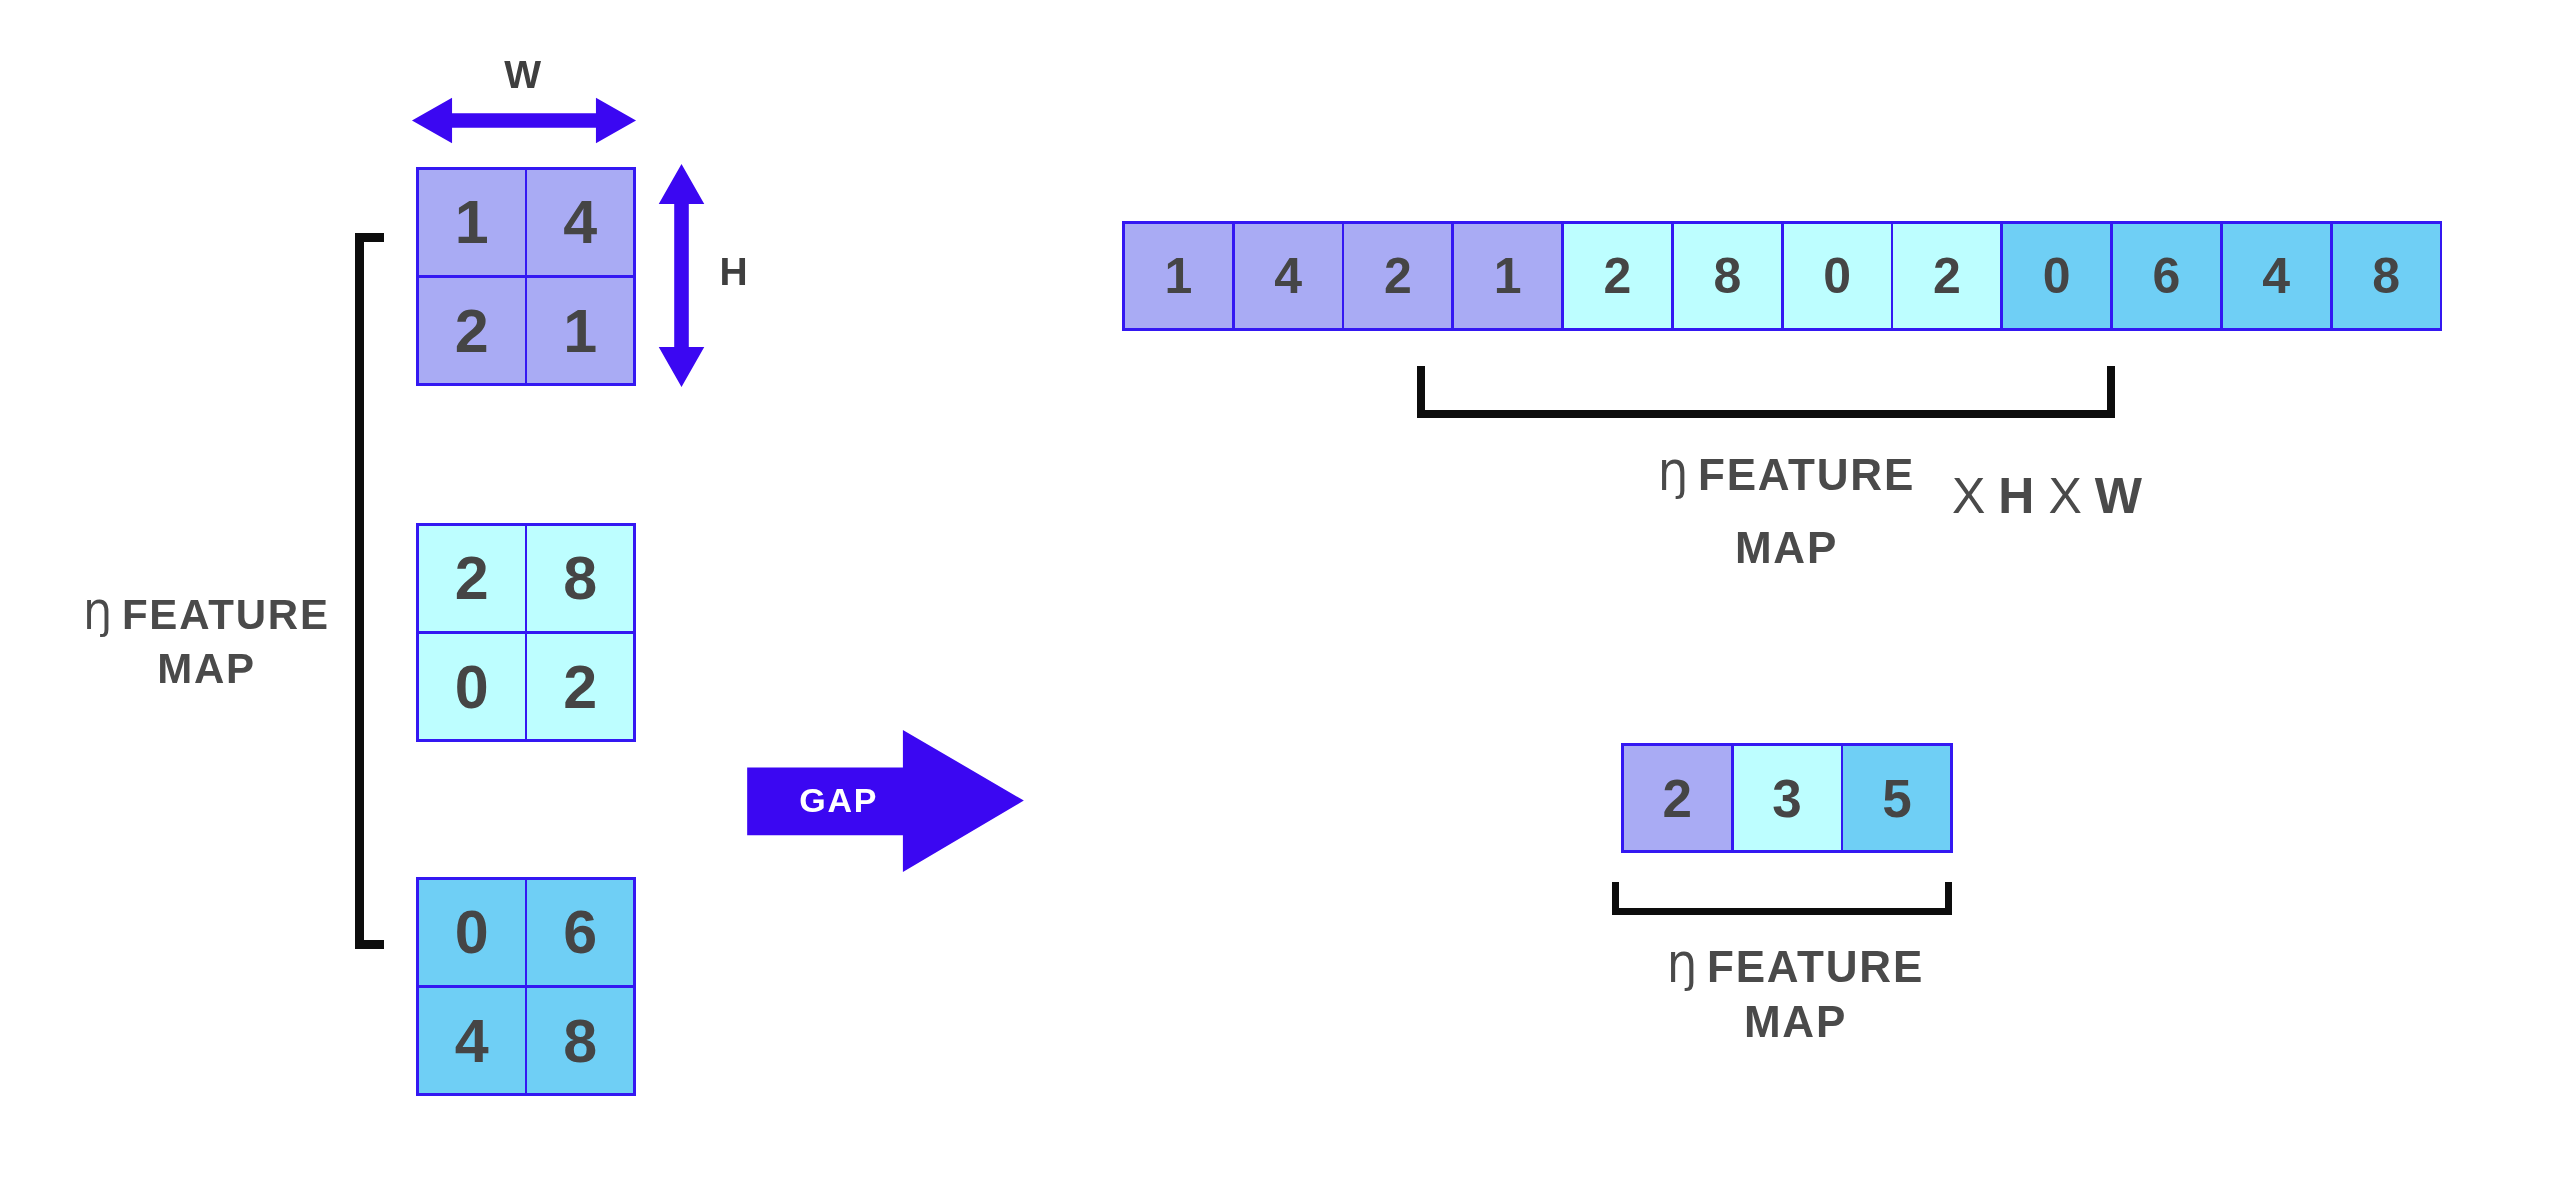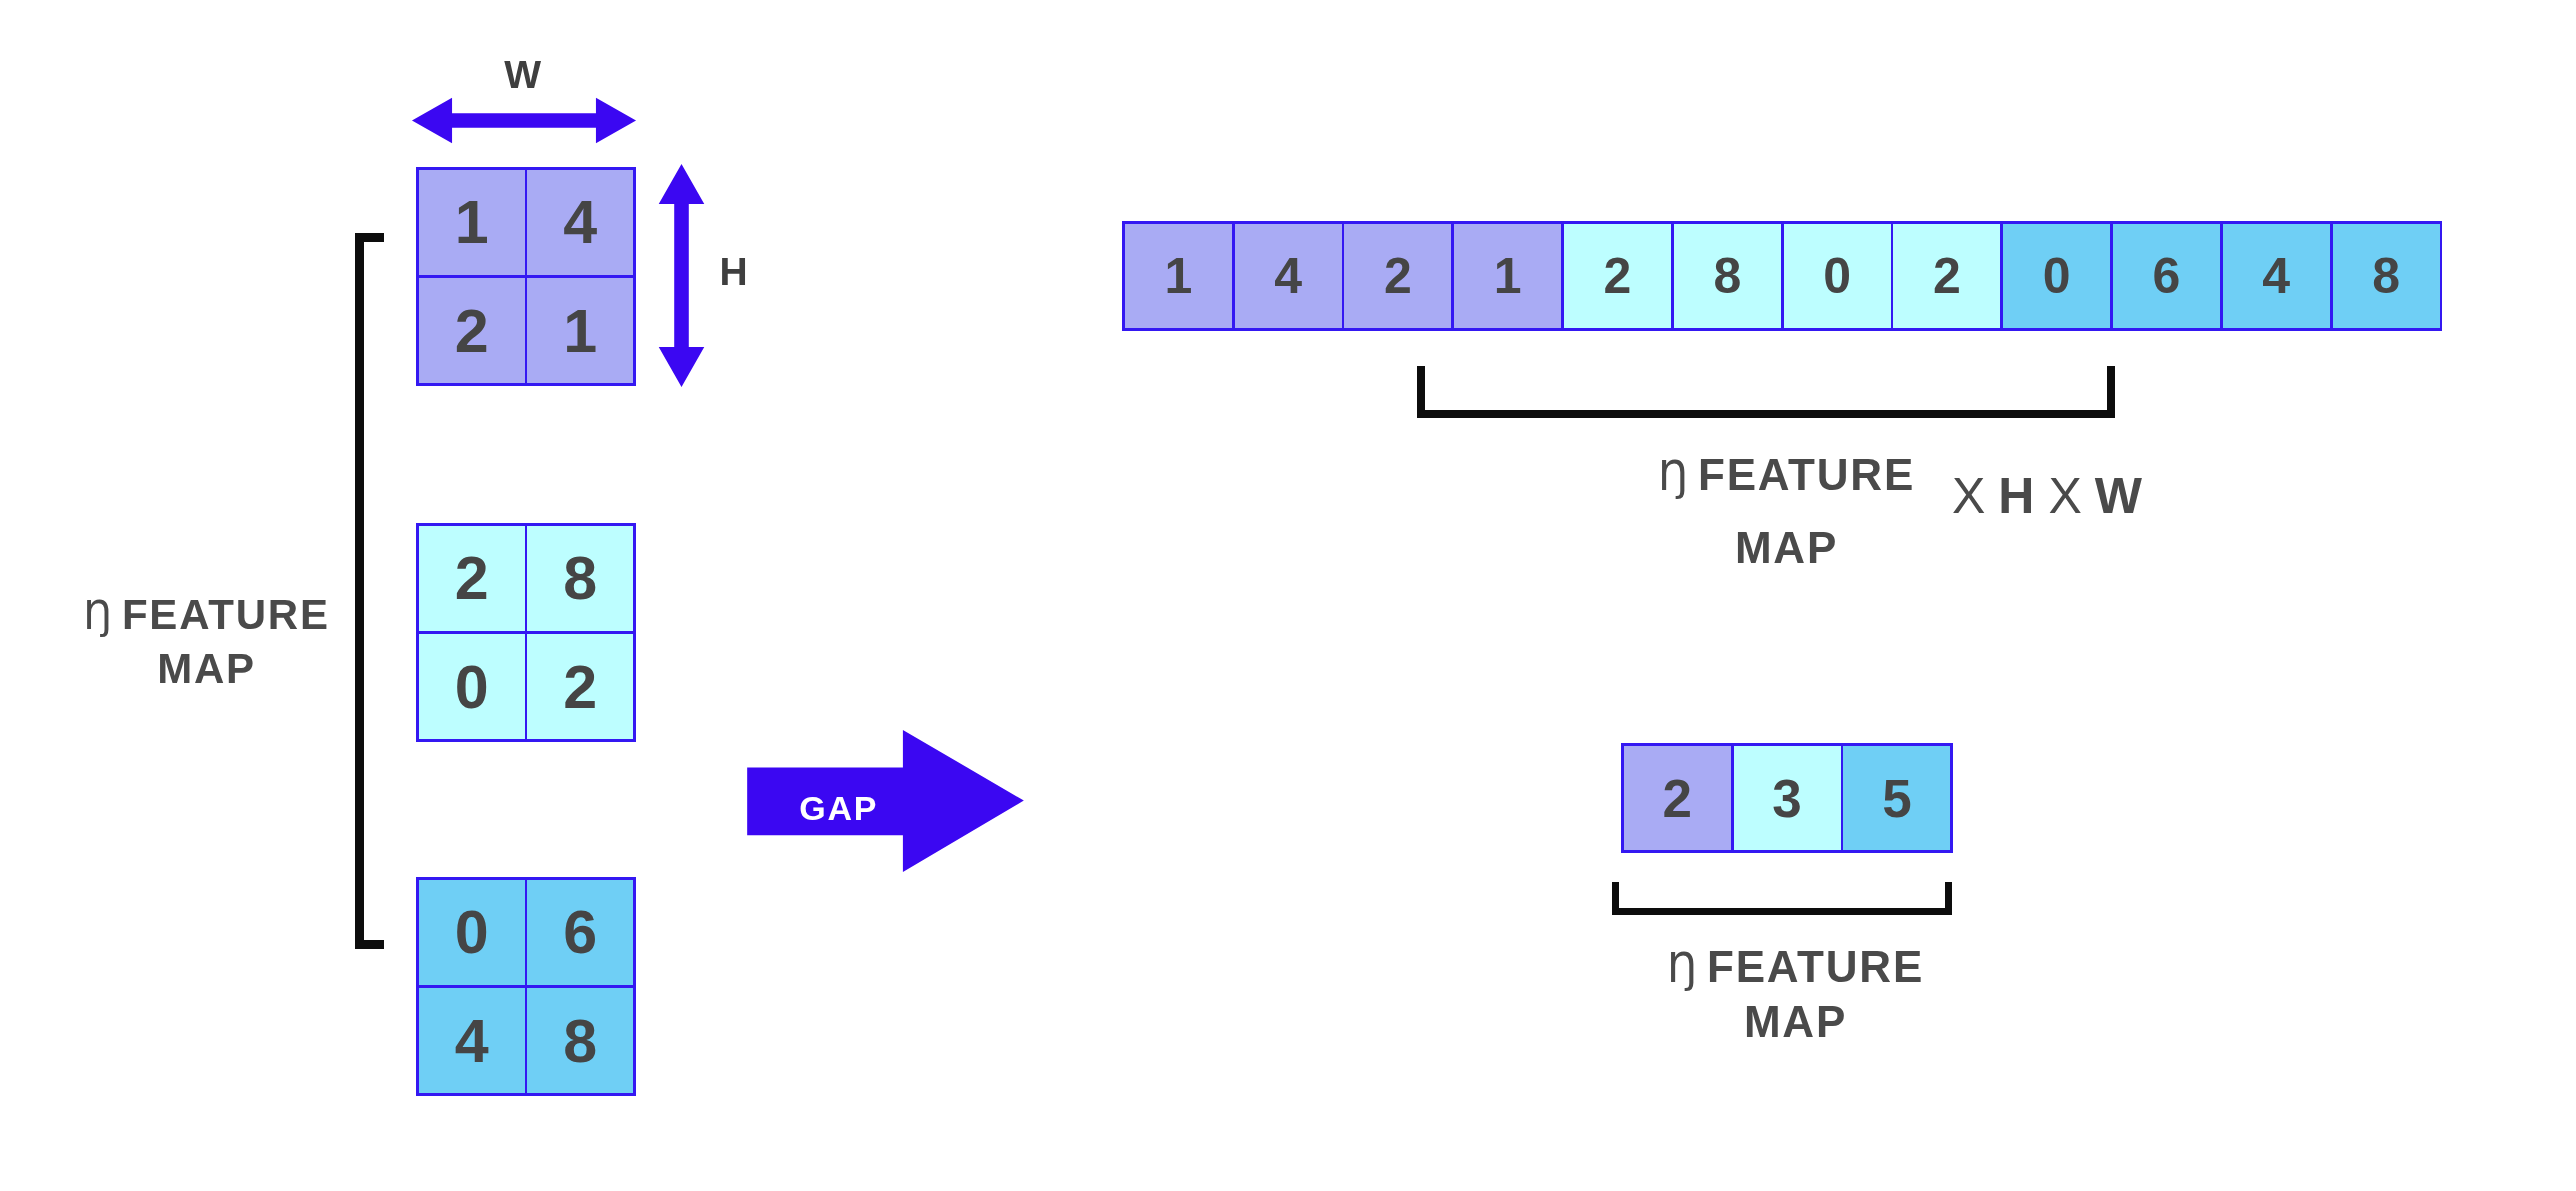--- a/index.html
+++ b/index.html
@@ -94,21 +94,21 @@
   <div class="fm-label" style="left:41px;top:588px;width:331px;font-size:42px;line-height:54px;">
     <span class="line"><span class="eng">Ŋ</span><span>FEATURE</span></span>
     <span class="line">MAP</span>
   </div>
 
 
   <div class="op-arrow" style="left:747px;top:730px;width:277px;height:142px;">
     <svg class="arrow-svg" style="left:0;top:0;" width="277" height="142" viewBox="0 0 302 155">
       <polygon points="0,41 170,41 170,0 302,77 170,155 170,115 0,115"></polygon>
     </svg>
-    <div class="op-text" style="left:9.2px;top:38px;width:165px;height:80px;">GAP</div>
+    <div class="op-text" style="left:9.2px;top:30px;width:165px;height:80px;">GAP</div>
   </div>
 
   <div class="result-row flat-row" style="left:1122px;top:221px;">
     <div class="cell c-lavender">1</div>
     <div class="cell c-lavender">4</div>
     <div class="cell c-lavender">2</div>
     <div class="cell c-lavender">1</div>
     <div class="cell c-cyan">2</div>
     <div class="cell c-cyan">8</div>
     <div class="cell c-cyan">0</div>

